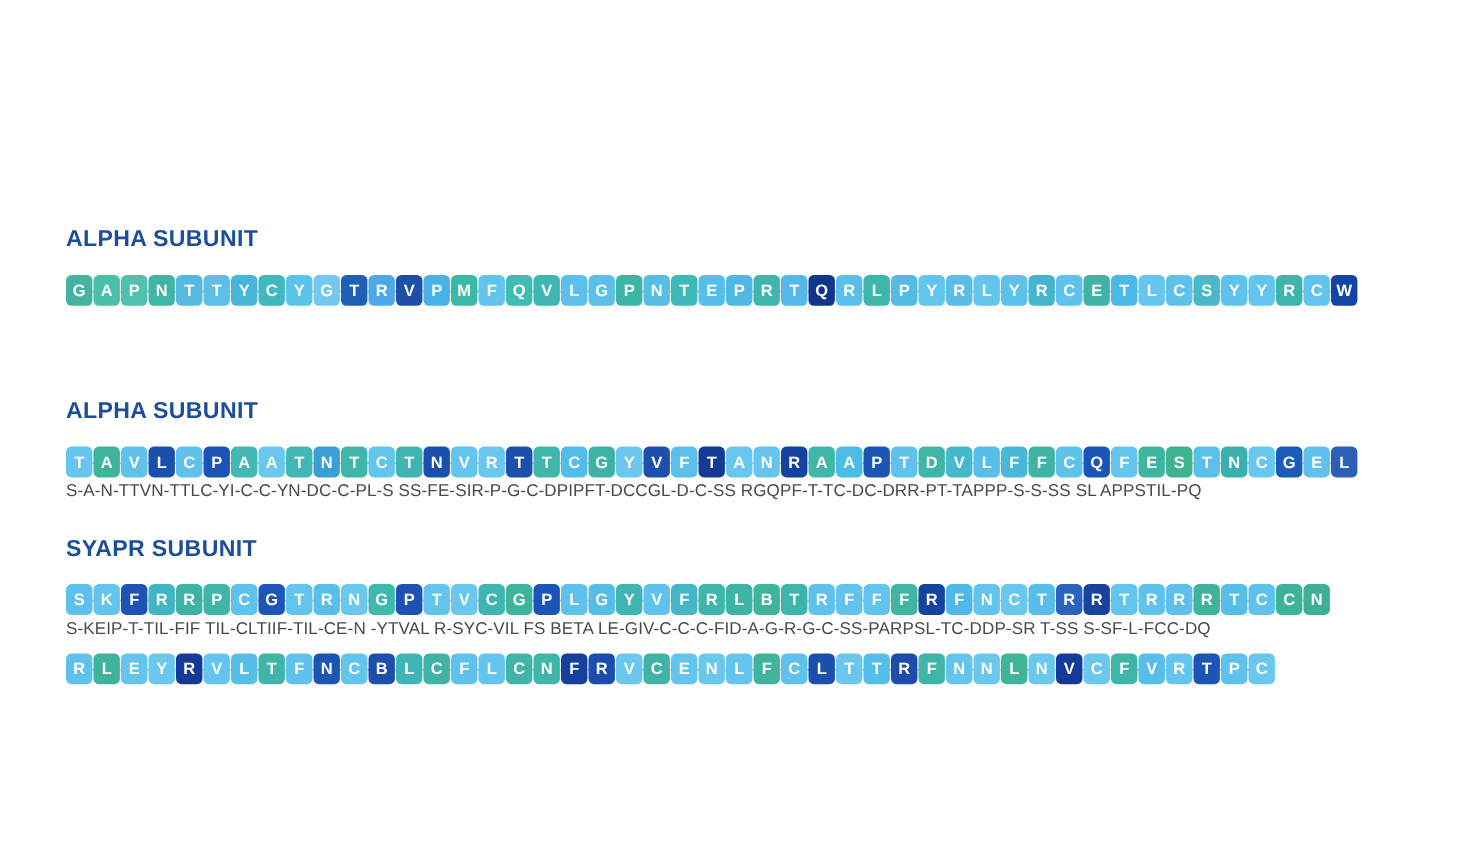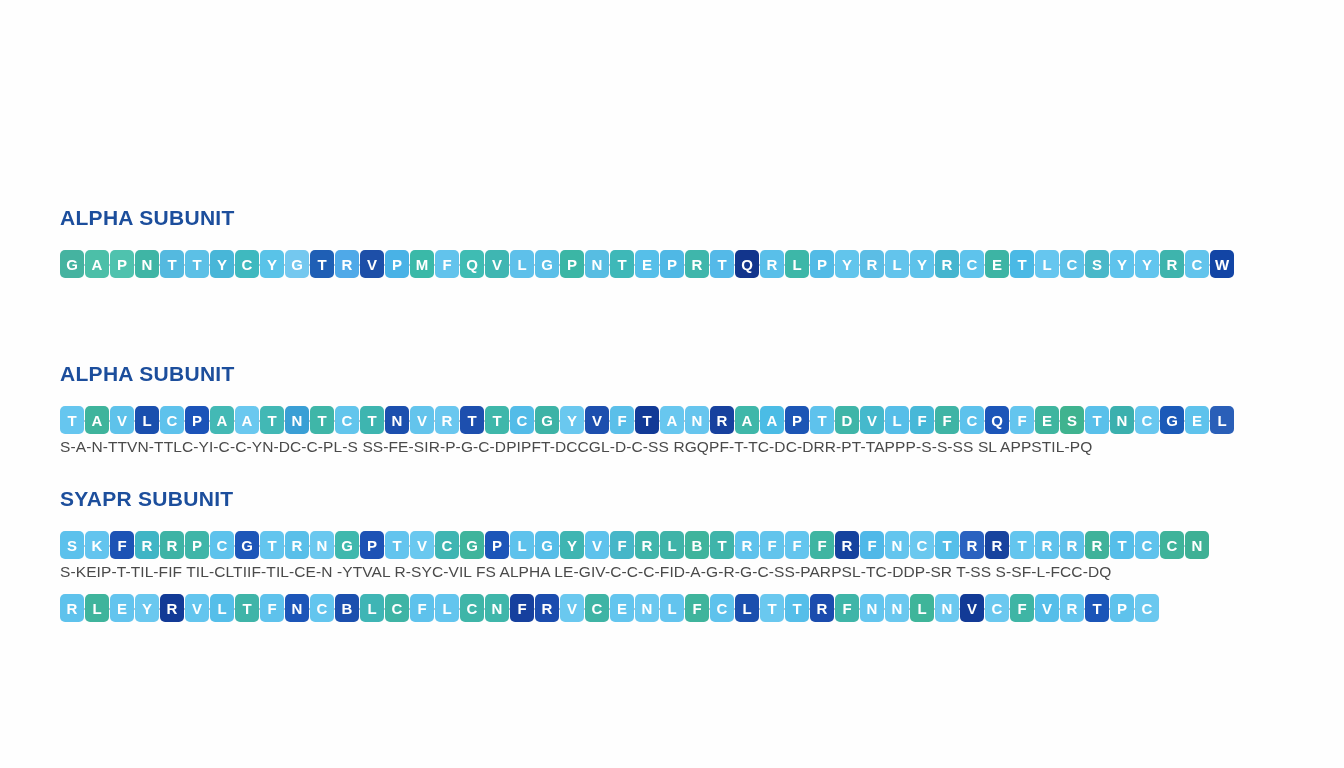--- a/index.html
+++ b/index.html
@@ -263,21 +263,21 @@
           <div class="tile" style="background: rgb(23, 67, 158);">R</div>
           <div class="tile" style="background: rgb(99, 197, 238);">T</div>
           <div class="tile" style="background: rgb(94, 194, 236);">R</div>
           <div class="tile" style="background: rgb(94, 192, 234);">R</div>
           <div class="tile" style="background: rgb(63, 178, 154);">R</div>
           <div class="tile" style="background: rgb(85, 190, 233);">T</div>
           <div class="tile" style="background: rgb(94, 194, 236);">C</div>
           <div class="tile" style="background: rgb(63, 179, 154);">C</div>
           <div class="tile" style="background: rgb(62, 176, 149);">N</div>
         </div>
-      <div class="seq-text">S-KEIP-T-TIL-FIF TIL-CLTIIF-TIL-CE-N -YTVAL R-SYC-VIL FS ALPHA LE-GIV-C-C-C-FID-A-G-R-G-C-SS-PARPSL-TC-DDP-SR T-SS S-SF-L-FCC-DQ</div>
+      <div class="seq-text">S-KEIP-T-TIL-FIF TIL-CLTIIF-TIL-CE-N -YTVAL R-SYC-VIL FS BETA LE-GIV-C-C-C-FID-A-G-R-G-C-SS-PARPSL-TC-DDP-SR T-SS S-SF-L-FCC-DQ</div>
     </div>
     <div class="gap-row"></div>
     <div class="seq-block">
       <div class="tile-row">
           <div class="tile" style="background: rgb(94, 194, 236);">R</div>
           <div class="tile" style="background: rgb(63, 180, 156);">L</div>
           <div class="tile" style="background: rgb(99, 196, 238);">E</div>
           <div class="tile" style="background: rgb(106, 200, 239);">Y</div>
           <div class="tile" style="background: rgb(18, 58, 150);">R</div>
           <div class="tile" style="background: rgb(99, 197, 238);">V</div>

